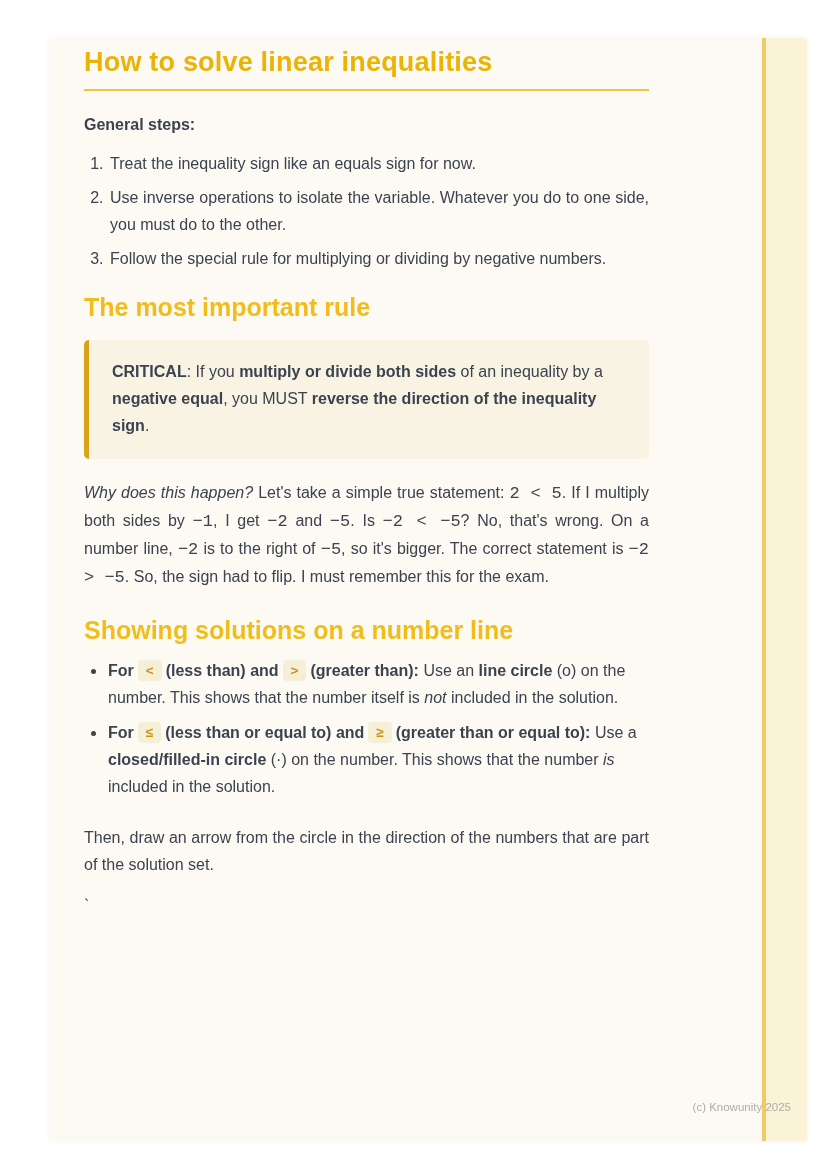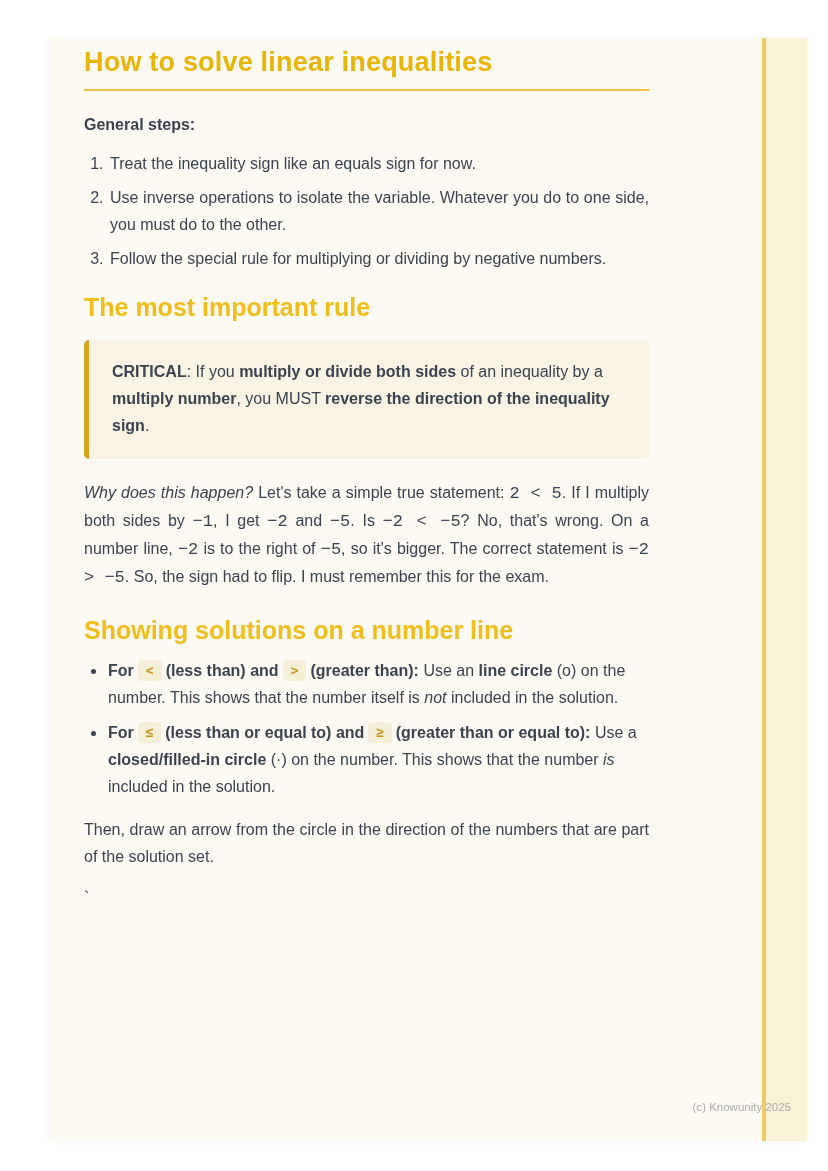--- a/index.html
+++ b/index.html
@@ -152,31 +152,31 @@
     <p class="steps-heading">General steps:</p>
 
     <ol class="steps-list">
       <li>Treat the inequality sign like an equals sign for now.</li>
       <li>Use inverse operations to isolate the variable. Whatever you do to one side, you must do to the other.</li>
       <li>Follow the special rule for multiplying or dividing by negative numbers.</li>
     </ol>
 
     <h2 class="section-heading">The most important rule</h2>
 
-    <div class="callout"><span class="b">CRITICAL</span><span>: If you </span><span class="b">multiply or divide both sides</span><span> of an inequality by a </span><span class="b">multiply number</span><span>, you MUST </span><span class="b">reverse the direction of the inequality sign</span><span>.</span></div>
+    <div class="callout"><span class="b">CRITICAL</span><span>: If you </span><span class="b">multiply or divide both sides</span><span> of an inequality by a </span><span class="b">negative equal</span><span>, you MUST </span><span class="b">reverse the direction of the inequality sign</span><span>.</span></div>
 
     <p class="body-par" style="margin-top:20px;"><span class="i">Why does this happen?</span><span> Let's take a simple true statement: </span><span class="m">2 &lt; 5</span><span>. If I multiply both sides by </span><span class="m">−1</span><span>, I get </span><span class="m">−2</span><span> and </span><span class="m">−5</span><span>. Is </span><span class="m">−2 &lt; −5</span><span>? No, that's wrong. On a number line, </span><span class="m">−2</span><span> is to the right of </span><span class="m">−5</span><span>, so it's bigger. The correct statement is </span><span class="m">−2 &gt; −5</span><span>. So, the sign had to flip. I must remember this for the exam.</span></p>
 
     <h2 class="section-heading" style="margin-top:26px;">Showing solutions on a number line</h2>
 
 
     <ul class="circle-list">
       <li><span class="b">For</span><span class="chip">&lt;</span><span class="b">(less than) and</span><span class="chip">&gt;</span><span class="b">(greater than): </span><span>Use an </span><span class="b">line circle</span><span> (o) on the number. This shows that the number itself is </span><span class="i">not</span><span> included in the solution.</span></li>
       <li><span class="b">For</span><span class="chip">≤</span><span class="b">(less than or equal to) and</span><span class="chip">≥</span><span class="b">(greater than or equal to): </span><span>Use a </span><span class="b">closed/filled-in circle</span><span> (·) on the number. This shows that the number </span><span class="i">is</span><span> included in the solution.</span></li>
     </ul>
 
-    <p class="body-par" style="margin-top:16px;">Then, draw an arrow from the circle in the direction of the numbers that are part of the solution set.</p>
+    <p class="body-par" style="margin-top:24px;">Then, draw an arrow from the circle in the direction of the numbers that are part of the solution set.</p>
 
     <p class="stray">`</p>
   </div>
 
   <div class="footer-credit">(c) Knowunity 2025</div>
 </div>
 
 </body></html>

